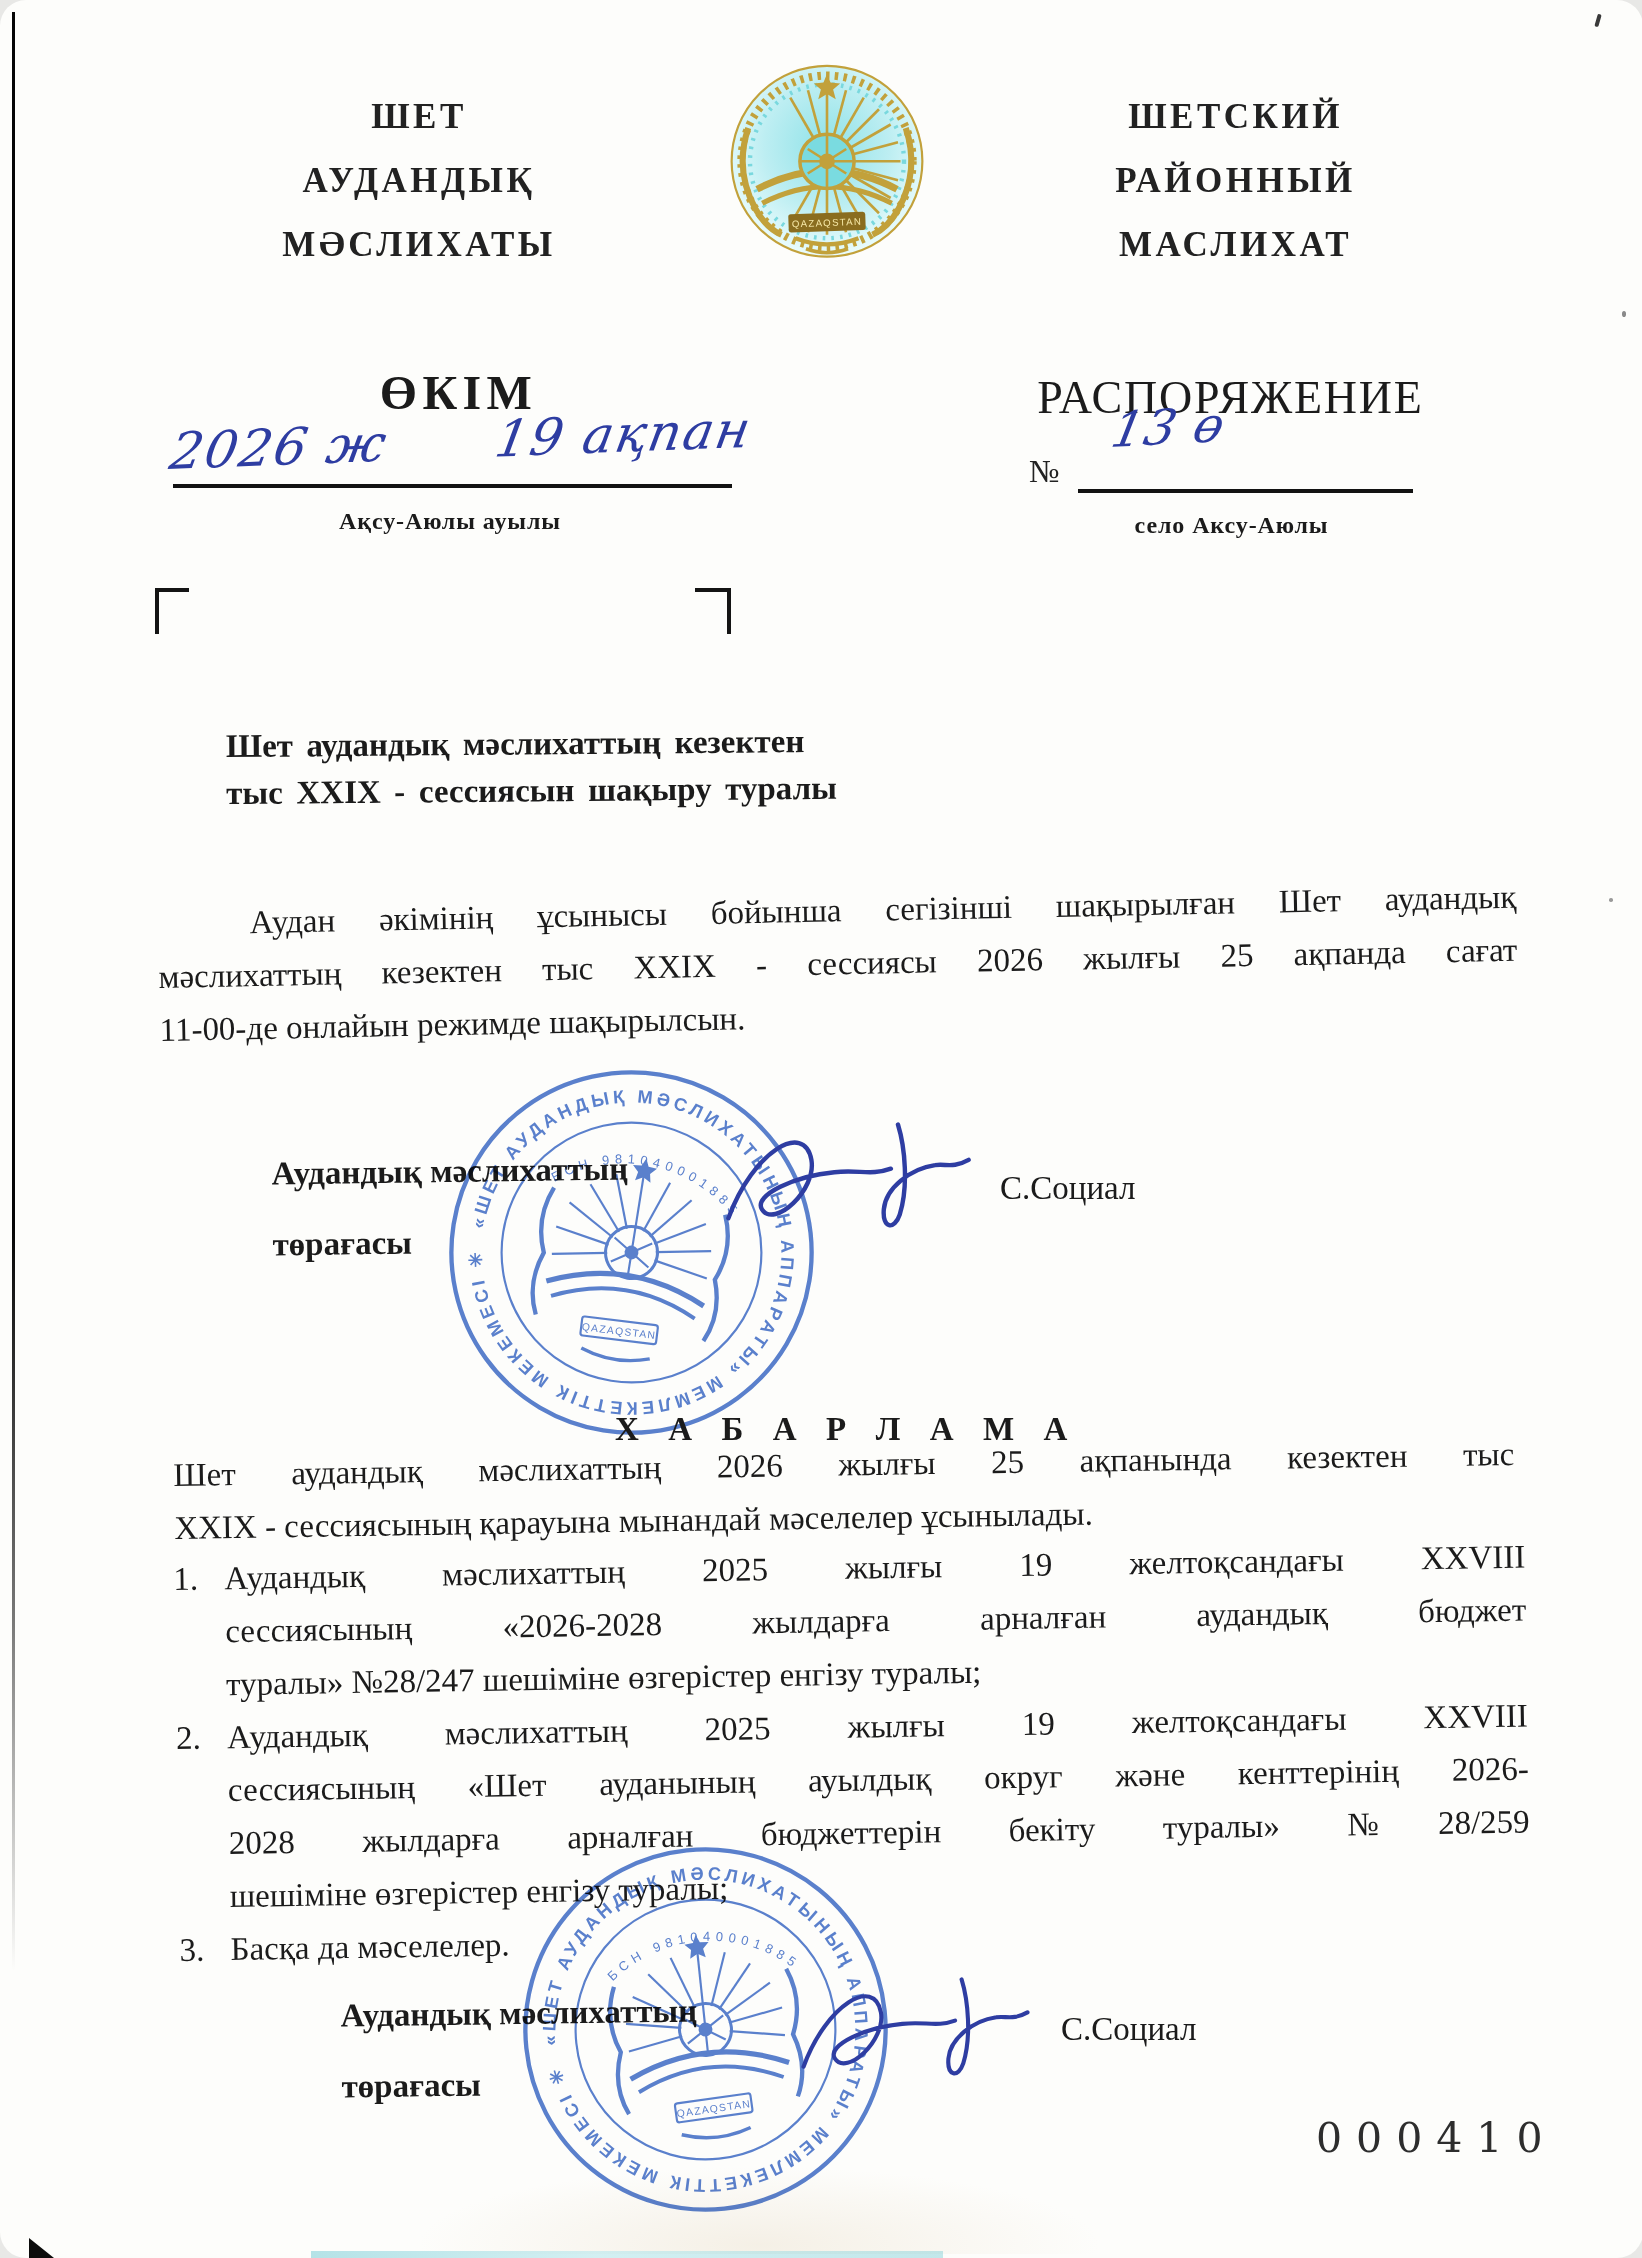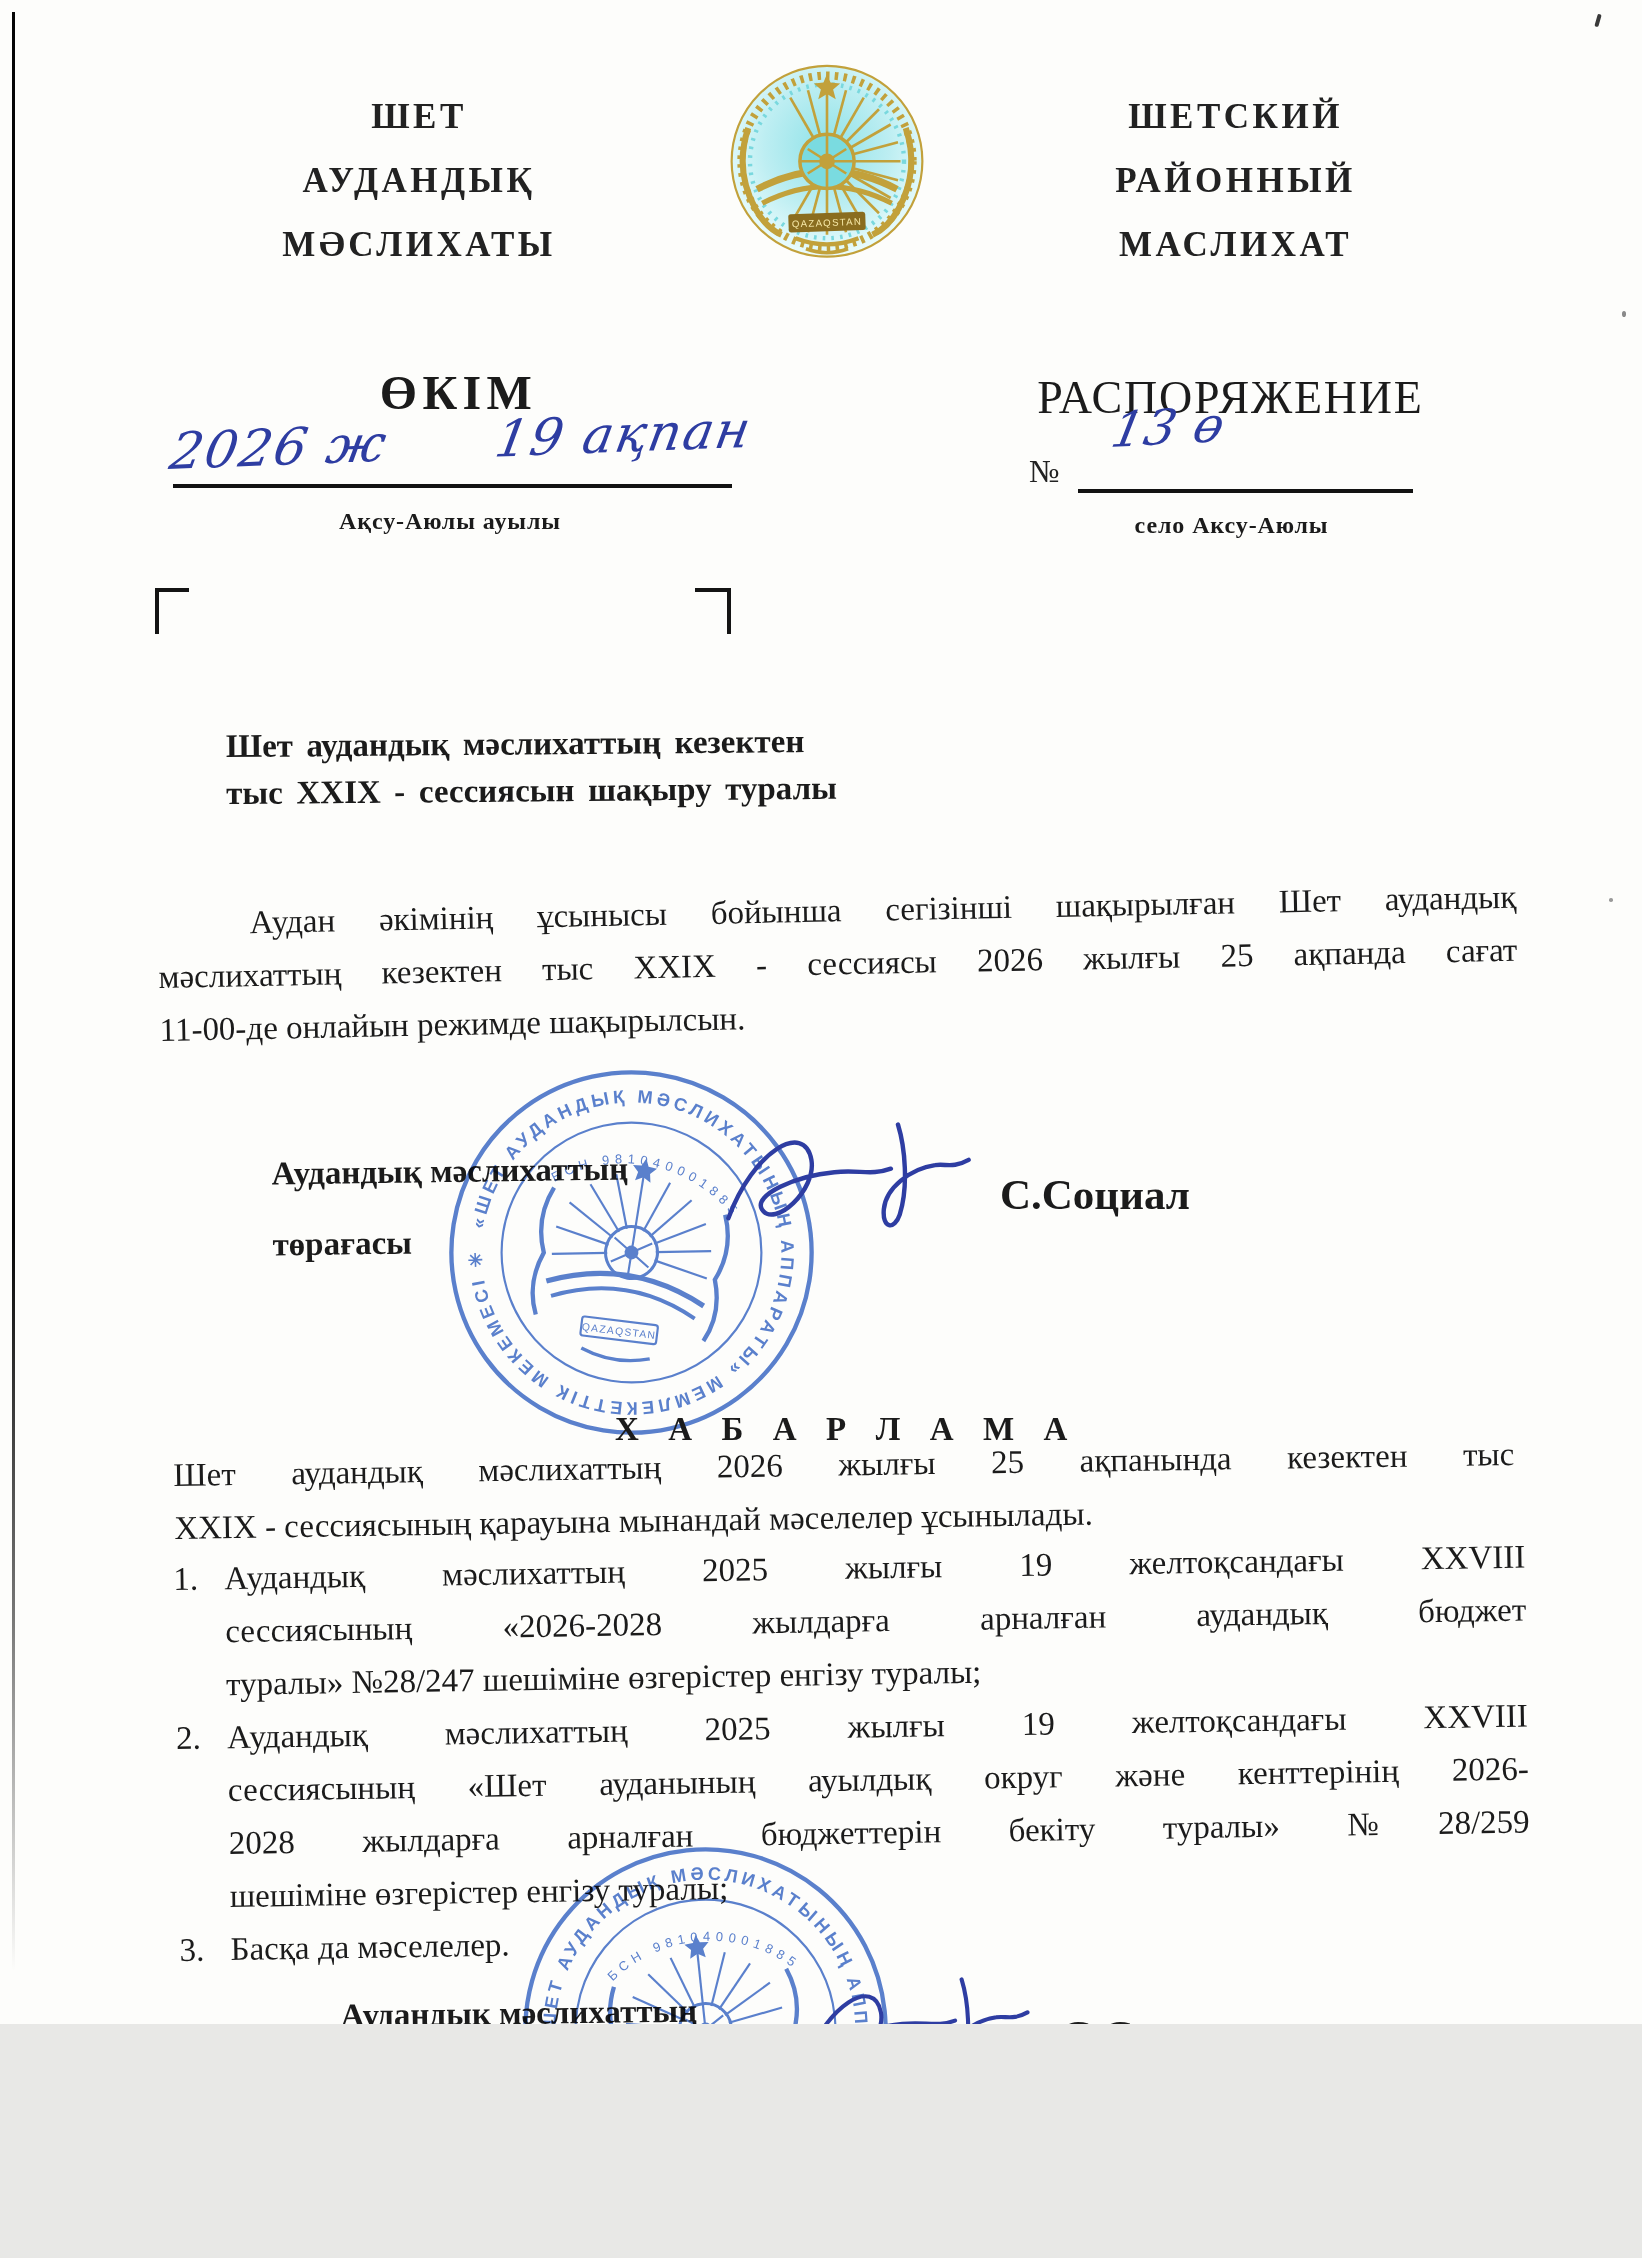--- a/index.html
+++ b/index.html
@@ -1,19 +1,19 @@
 <!DOCTYPE html>
 <html style="font-size:14px"><head>
 <meta charset="utf-8">
 <style>
   html,body { margin:0; padding:0; background:#e8e8e6; }
   .page {
-    position:relative; width:1643px; height:2024px; margin:0 auto;
+    position:relative; width:1643px; height:2258px; margin:0 auto;
     background:#fdfdfb; overflow:hidden;
-    font-family:"Liberation Serif", serif; color:#1b1b1b;
+    font-family:"Liberation Serif", serif; color:#1b1b1b;border-radius:26px;
   }
   
   .scan-line-left { position:absolute; left:11.5px; top:12.4px; width:3.5px; height:1959px;
     background:linear-gradient(to bottom,#050505 0%,#050505 62%,rgba(10,10,10,.55) 82%,rgba(10,10,10,0) 100%); }
   .corner-wedge { position:absolute; left:29px; top:2238px; width:0; height:0;
     border-bottom:20px solid #0c0c0c; border-right:25px solid transparent; }
   .bottom-strip { position:absolute; left:311px; top:2251px; width:632px; height:8px;
     background:linear-gradient(90deg,rgba(122,205,214,.55),rgba(188,233,238,.65) 45%,rgba(122,205,214,.45)); }
   .smudge { position:absolute; left:415px; top:2166px; width:688px; height:88px;
     background:radial-gradient(ellipse at 50% 90%, rgba(232,220,198,.4), rgba(232,220,198,0) 70%); }
@@ -61,21 +61,21 @@
   .body-par { position:absolute; left:157px; top:898px; width:1359px; font-size:33px;
     line-height:53px; transform:rotate(-1.15deg); transform-origin:0 0; }
   .jl { text-align:justify; text-align-last:justify; }
   .indent { text-indent:92px; }
 
   
   .sig-role { position:absolute; font-size:33px; font-weight:bold; line-height:71px;
     transform:rotate(-0.8deg); }
   .sig1-role { left:272px; top:1136px; }
   .sig2-role { left:341px; top:1978px; }
-  .sig-name { position:absolute; font-size:43px; font-weight:bold; }
+  .sig-name { position:absolute; font-size:33px; font-weight:normal; }
   .sig1-name { left:1000px; top:1170px; }
   .sig2-name { left:1061px; top:2011px; }
 
   .stamp { position:absolute; width:381px; height:381px; mix-blend-mode:multiply; opacity:.92; }
   .stamp1 { left:441px; top:1062px; transform:rotate(9deg); }
   .stamp2 { left:515px; top:1839px; transform:rotate(-6deg); }
 
   .scribble { position:absolute; }
   .scribble1 { left:716px; top:1105px; width:265px; height:168px; }
   .scribble2 { left:792px; top:1960px; width:247px; height:159px; }

